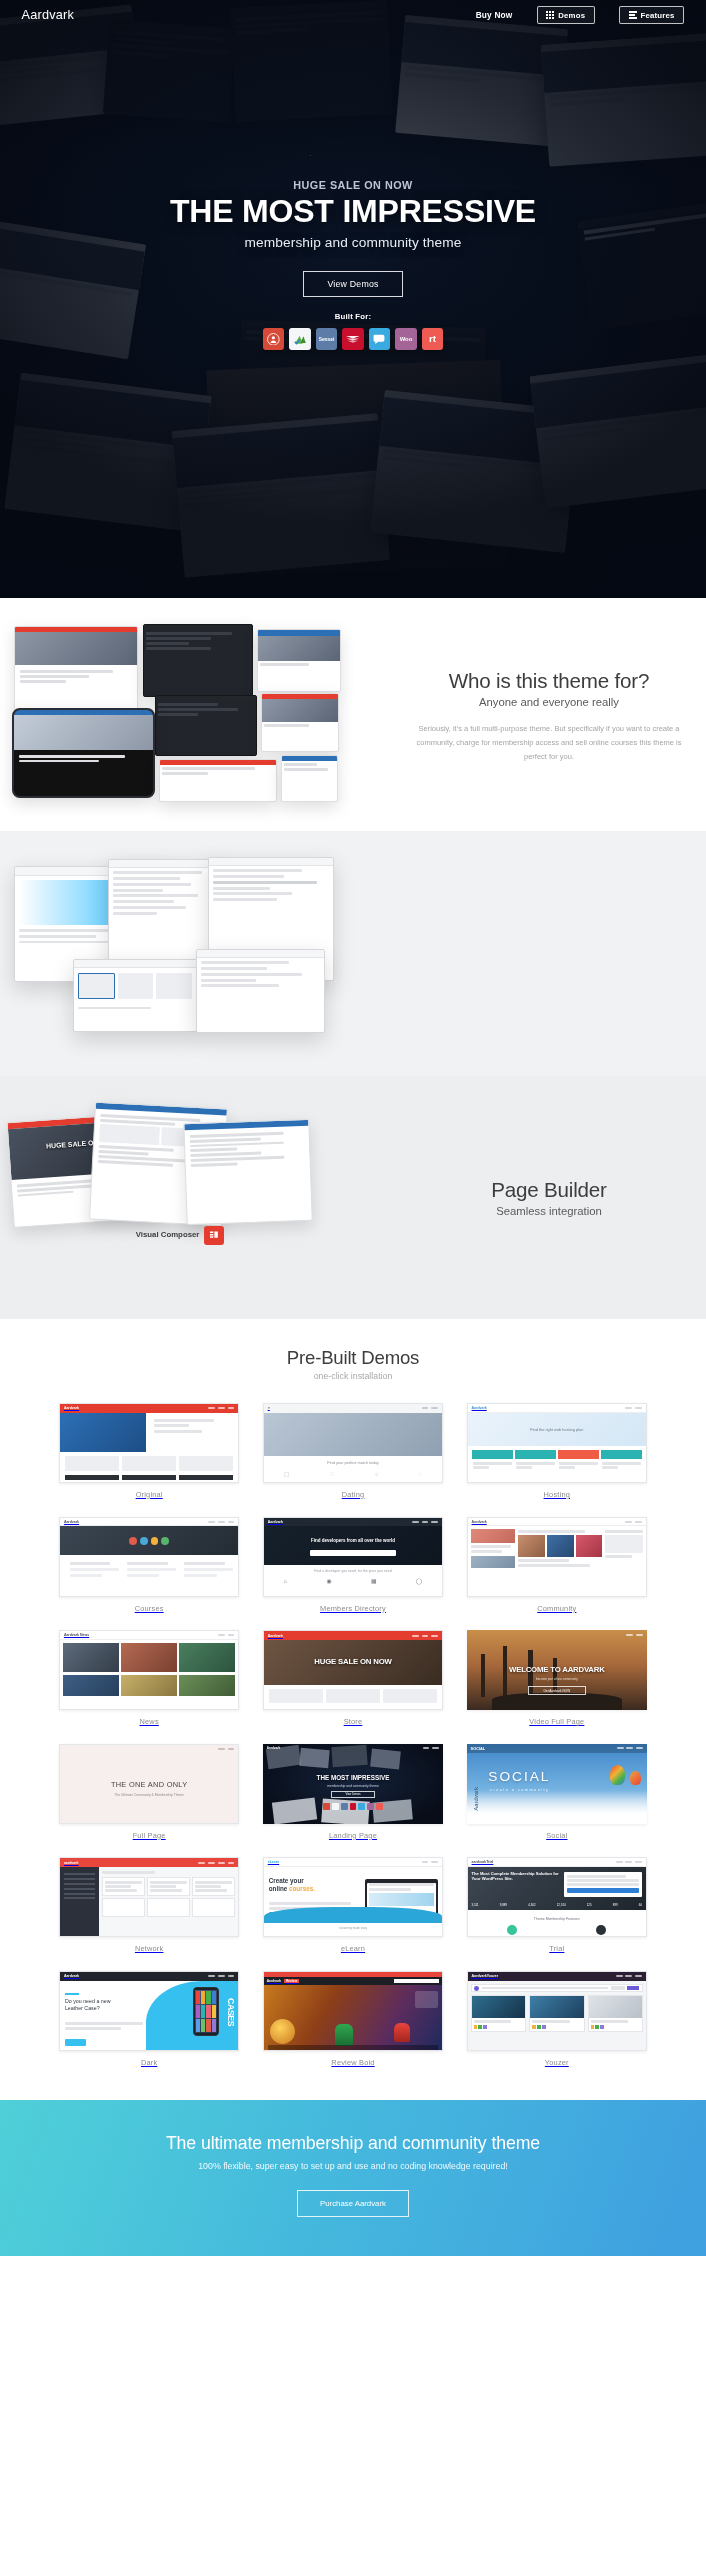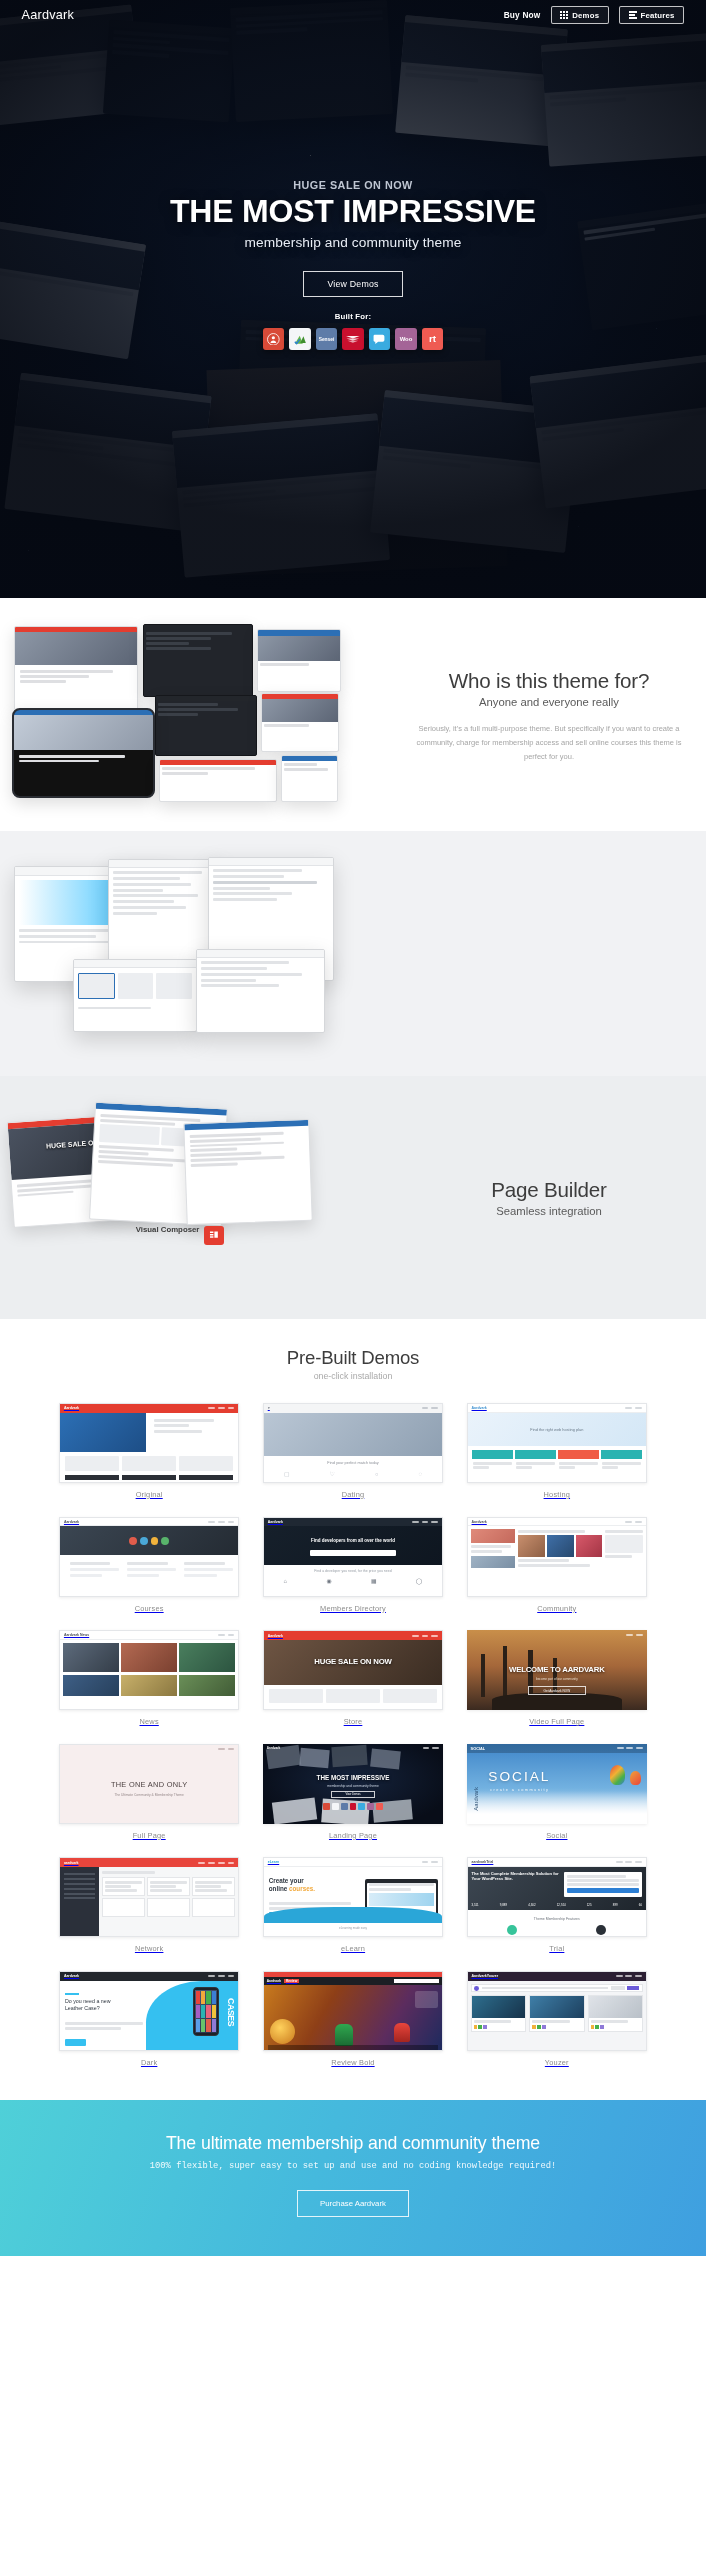--- a/index.html
+++ b/index.html
@@ -67,21 +67,21 @@
   .portrait { position:absolute; left:210px; top:365px; width:294px; height:206px;
       background:linear-gradient(150deg,#6b5b4e 0%,#44382f 55%,#23201d 100%);
       transform:rotate(-2deg); box-shadow:0 11.8px 35px rgba(0,0,0,.6); }
   .hero-veil { position:absolute; inset:0;
       background: radial-gradient(ellipse 62% 48% at 50% 40%, rgba(6,12,24,.70) 0%, rgba(6,12,24,.88) 60%, rgba(5,9,18,.95) 100%); }
 
   
   .topnav { position:absolute; left:0; right:0; top:0; height:30px;
             display:flex; align-items:center; z-index:40; padding:0 21.6px; }
   .brand { color:#fff; font-size:12.7px; letter-spacing:0.2px; font-weight:400; }
-  .navright { margin-left:auto; display:flex; align-items:center; gap:10px;justify-content:center; }
+  .navright { margin-left:auto; display:flex; align-items:center; gap:24px;justify-content:center; }
   .navlink { color:#fff; font-size:8.3px; font-weight:700; letter-spacing:0.2px; text-decoration:none; }
   .navbtn { display:inline-flex; align-items:center; gap:3.9px;
             border:1px solid rgba(255,255,255,.75); color:#fff;
             font-size:7.8px; font-weight:700; padding:3.9px 8.8px; border-radius:2px;
             background:rgba(255,255,255,.05); letter-spacing:0.2px; white-space:nowrap; }
   .ico-grid { display:grid; grid-template-columns:repeat(3,2px); grid-template-rows:repeat(3,2px); gap:1px; }
   .ico-grid i { background:#fff; display:block; width:2px; height:2px; }
   .ico-list { display:flex; flex-direction:column; gap:1.5px; }
   .ico-list i { display:block; height:1.5px; width:7.8px; background:#fff; }
   .ico-list i:nth-child(2){ width:5.9px; }
@@ -168,21 +168,21 @@
   .tline { height:2.9px; background:#e2e4e7; border-radius:1px; margin:2.9px 4.9px; }
   .tline.sm { width:40%; }
   .tbox { background:#eceef1; border-radius:1px; }
   .overtxt { position:absolute; left:0; right:0; color:#fff; text-align:center;
              font-weight:800; text-shadow:0 1px 2.9px rgba(0,0,0,.7); }
 
   
   .cta { background:linear-gradient(110deg,#4fd0d8 0%,#45b9dd 45%,#3f9fe0 100%);
          padding:33px 0 39px; text-align:center; }
   .cta h3 { color:#fff; font-size:17.7px; font-weight:300; letter-spacing:-0.1px; }
-  .cta p { color:rgba(255,255,255,.92); font-size:8.8px; font-weight:300; margin-top:6.9px;font-family:Liberation Mono, monospace; }
+  .cta p { color:rgba(255,255,255,.92); font-size:8.8px; font-weight:300; margin-top:6.9px; }
   .cta button { margin-top:19.6px; background:transparent; border:1px solid rgba(255,255,255,.85);
                 color:#fff; font-size:7.8px; font-family:inherit; padding:7.8px 21.6px; cursor:pointer; }
 </style>
 </head>
 <body>
 
 <div class="page">
 
   <section class="hero">
     <div class="stars"></div>
@@ -491,21 +491,21 @@
             <div class="ct">
                 <div class="ln w80"></div>
                 <div class="ln w60"></div>
                 <div class="ln w80"></div>
                 <div class="ln w40"></div>
                 <div class="ln w60"></div>
                 <div class="ln w80"></div>
                 <div class="ln w40"></div>
               </div>
           </div>
-          <div style="position:absolute;left:126px;top:126px;display:flex;gap:4.9px;">
+          <div style="position:absolute;left:126px;top:126px;display:flex;align-items:center;gap:4.9px;">
             <span style="font-size:7.8px;font-weight:800;color:#3c3c3c;line-height:1.05;text-align:right;">Visual Composer</span>
             <span style="width:19.6px;height:19.6px;background:#e43d30;border-radius:2.9px;display:inline-flex;align-items:center;justify-content:center">
               <svg width="11.8" height="11.8" viewBox="0 0 24 24">
                   <path d="M4 5h7v3H4zM4 10h7v3H4zM4 15h7v3H4zM13 5h7v13h-7z" fill="#fff"></path>
                 </svg>
             </span>
           </div>
         </div>
       </div>
       <div class="txt">

